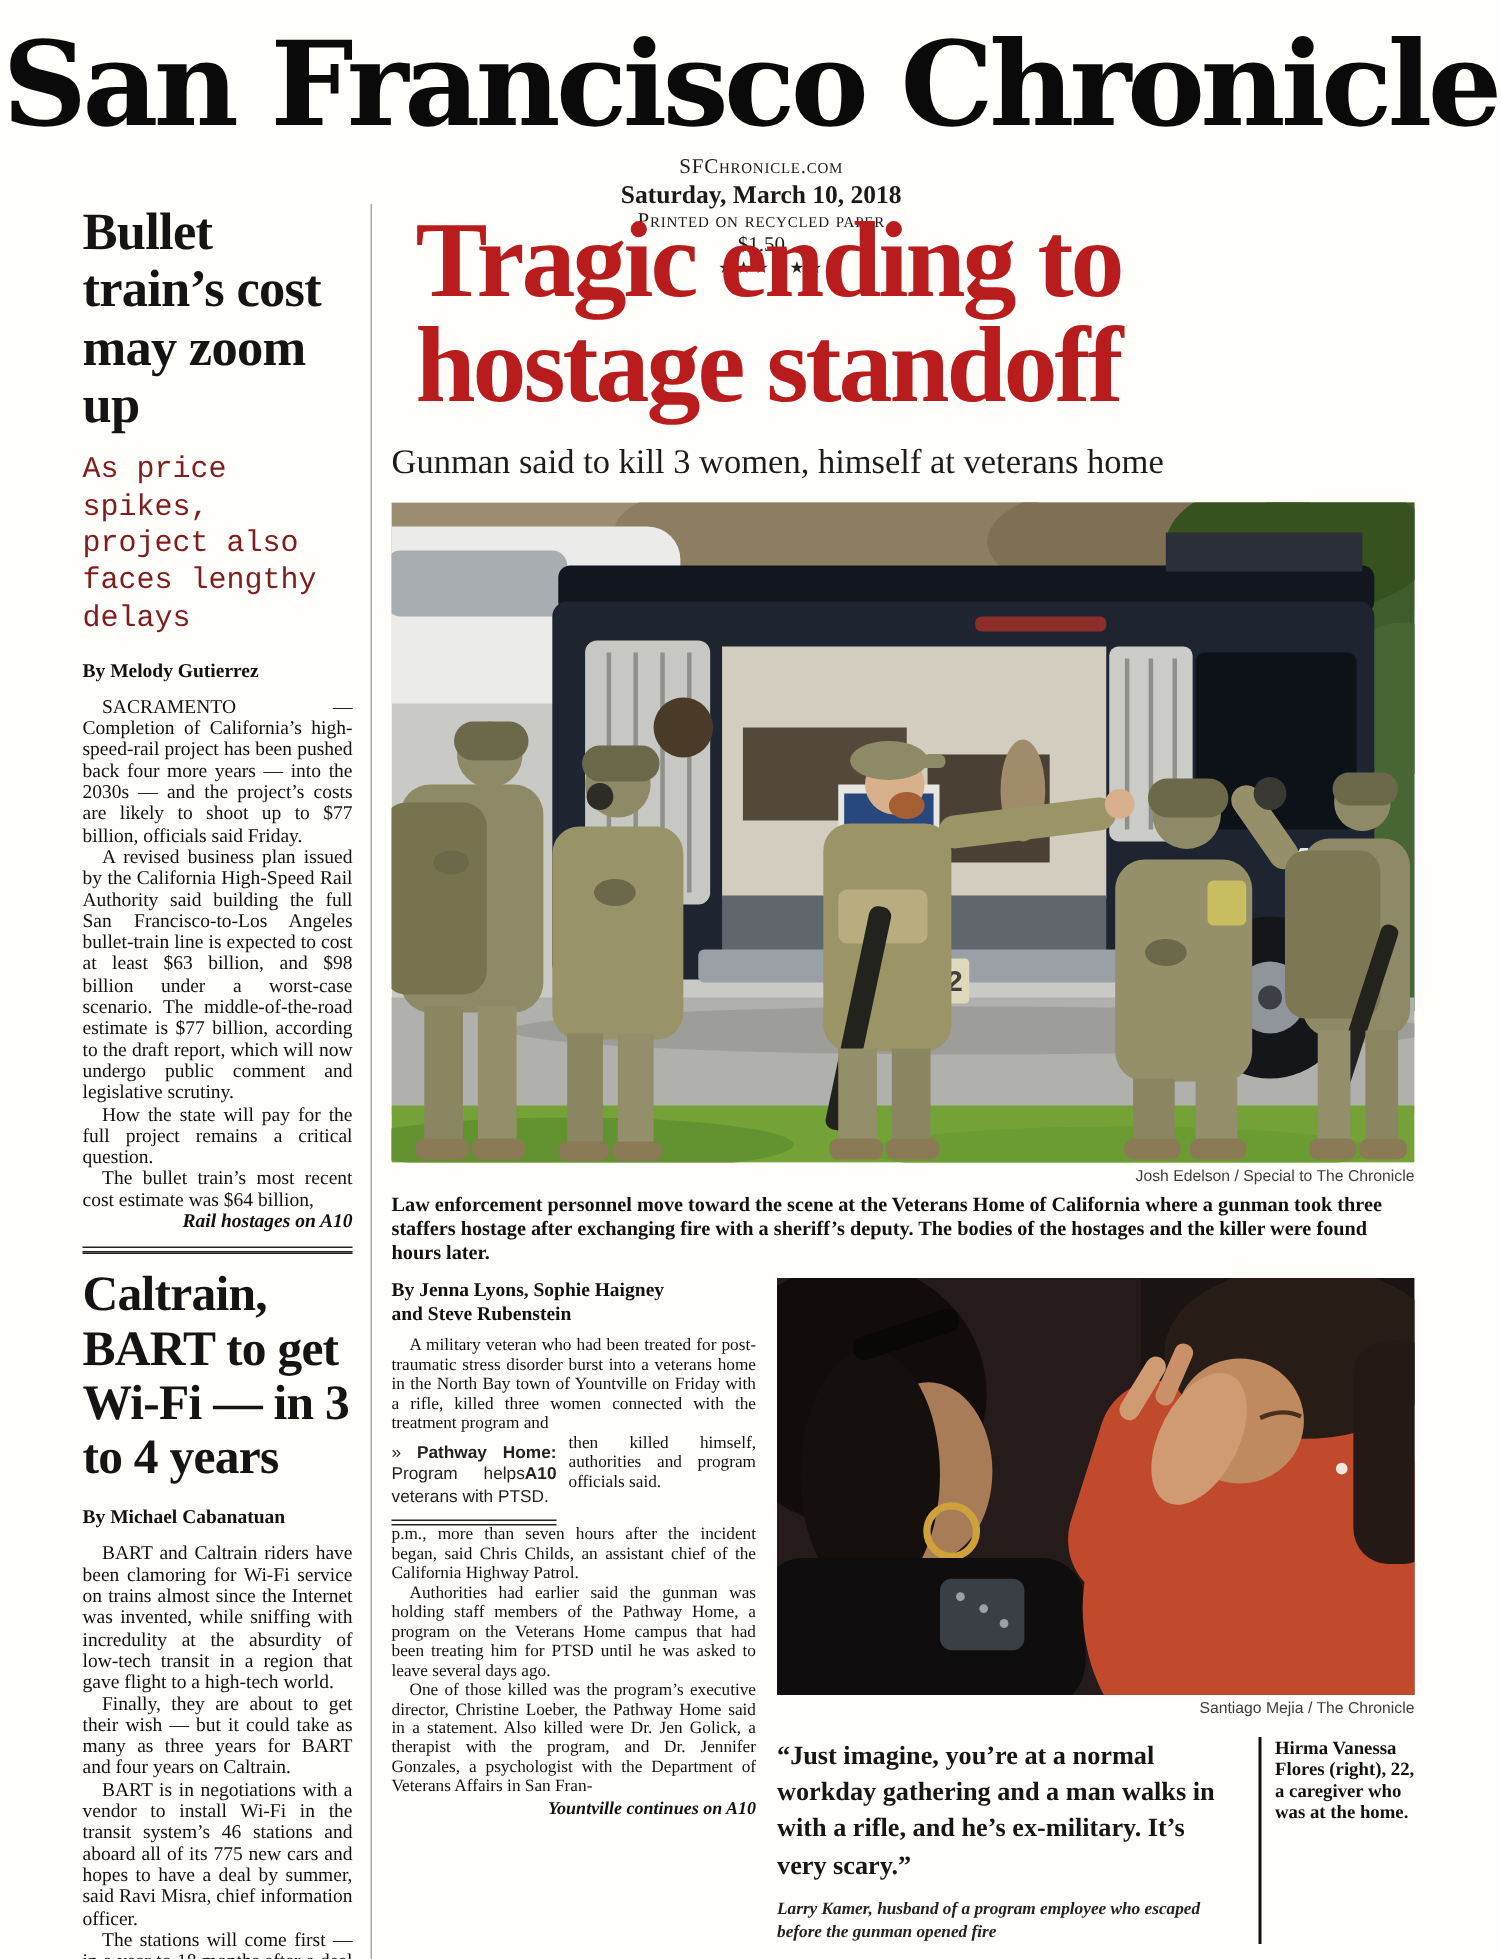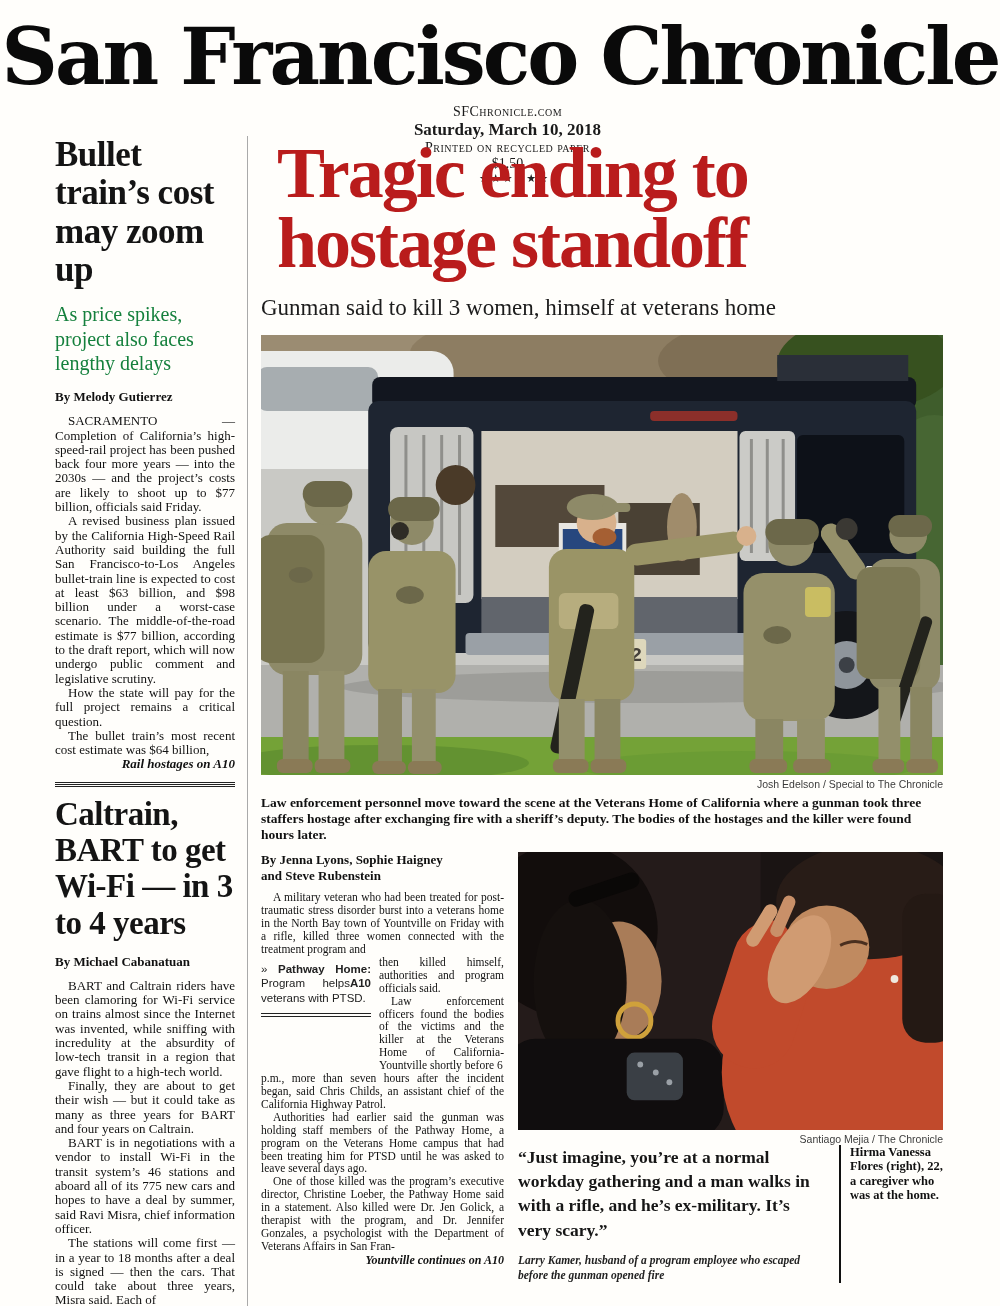--- a/index.html
+++ b/index.html
@@ -27,21 +27,21 @@
   .dl-stars { font-size:11px; letter-spacing:2px; margin-left:14px; color:#222; }
   .dl-rule { flex:1; height:5px; border-top:1.5px solid #555; border-bottom:1.5px solid #555; margin-left:14px; }
 
   
   .content { display:flex; padding:6px 57px 0 55px; }
   .leftcol { width:193px; border-right:1px solid #aaa; padding-right:12px; flex:none; }
   .maincol { flex:1; padding-left:13px; }
 
   
   .lc-head { font-size:35px; font-weight:bold; line-height:1.10; letter-spacing:-0.5px; color:#141414; }
-  .lc-sub  { font-size:20px; line-height:1.24; margin-top:12px; color:#15803d; }
+  .lc-sub  { font-size:20px; line-height:1.24; margin-top:12px; color:#7f1d1d;font-family:Liberation Mono, monospace; }
   .lc-by   { font-size:13px; font-weight:bold; margin-top:13px; }
   .lc-body { margin-top:9px; font-size:13px; line-height:14.3px; text-align:justify; }
   .lc-body p { text-indent:13px; }
   .cont-line { font-weight:bold; font-style:italic; text-align:right; font-size:13px; }
   .rule3 { margin:10px 0 9px 0; height:5px; border-top:1px solid #222; border-bottom:1px solid #222; position:relative; }
   .rule3::after { content:""; position:absolute; left:0; right:0; top:1.5px; border-top:1px solid #222; }
 
   
   .m-head { font-size:72px; font-weight:bold; line-height:0.98; letter-spacing:-2px; color:#b91c1c; margin-top:2px;margin-left:16px; }
   .m-sub  { font-size:23px; line-height:1.15; margin-top:16px; color:#1c1c1c; }
@@ -59,21 +59,21 @@
   .refer-box { font-family:"Liberation Sans","DejaVu Sans",sans-serif; font-size:11.5px; line-height:14.5px; color:#222; }
   .refer-box .rb-title { font-weight:bold; }
   .refer-box .rb-page { font-weight:bold; float:right; }
   .rule2 { margin-top:8px; height:4px; border-top:1px solid #222; border-bottom:1px solid #222; }
   .row-text { flex:1; font-size:11.5px; line-height:12.9px; text-align:justify; }
   .row-text .ind { text-indent:12px; }
   .m-cont { font-weight:bold; font-style:italic; text-align:right; font-size:12px; margin-top:1px; }
 
   .right-stack { flex:1; padding-left:14px; }
   .photo2 { width:100%; height:278px; display:block; }
-  .quote-row { display:flex; }
+  .quote-row { display:flex; margin-top:13px; }
   .quote-col { flex:1; padding-right:16px; }
   .quote-text { font-size:17.5px; font-weight:bold; line-height:1.38; color:#161616; }
   .quote-attr { font-size:11.5px; font-weight:bold; font-style:italic; line-height:1.3; margin-top:11px; color:#222; }
   .pic2-cap { width:104px; flex:none; border-left:2.5px solid #111; padding-left:9px; font-size:12.5px; font-weight:bold; line-height:1.14; }
 </style>
 </head>
 <body>
 
 <div class="page">
 
@@ -260,21 +260,20 @@
                 <div class="refer-box">
                   <span>»</span>
                   <span class="rb-title">Pathway Home:</span>
                   <span class="rb-page">A10</span>
                   <span>Program helps veterans with PTSD.</span>
                 </div>
                 <div class="rule2"></div>
               </div>
               <div class="row-text">
                 <div>then killed himself, authorities and program officials said.</div>
-                <div class="ind">Law enforcement officers found the bodies of the victims and the killer at the Veterans Home of California-Yountville shortly before 6</div>
               </div>
             </div>
             <div>p.m., more than seven hours after the incident began, said Chris Childs, an assistant chief of the California Highway Patrol.</div>
             <div class="ind">Authorities had earlier said the gunman was holding staff members of the Pathway Home, a program on the Veterans Home campus that had been treating him for PTSD until he was asked to leave several days ago.</div>
             <div class="ind">One of those killed was the program’s executive director, Christine Loeber, the Pathway Home said in a statement. Also killed were Dr. Jen Golick, a therapist with the program, and Dr. Jennifer Gonzales, a psychologist with the Department of Veterans Affairs in San Fran-</div>
             <div class="m-cont">Yountville continues on A10</div>
           </div>
         </div>
 
         <div class="right-stack">

